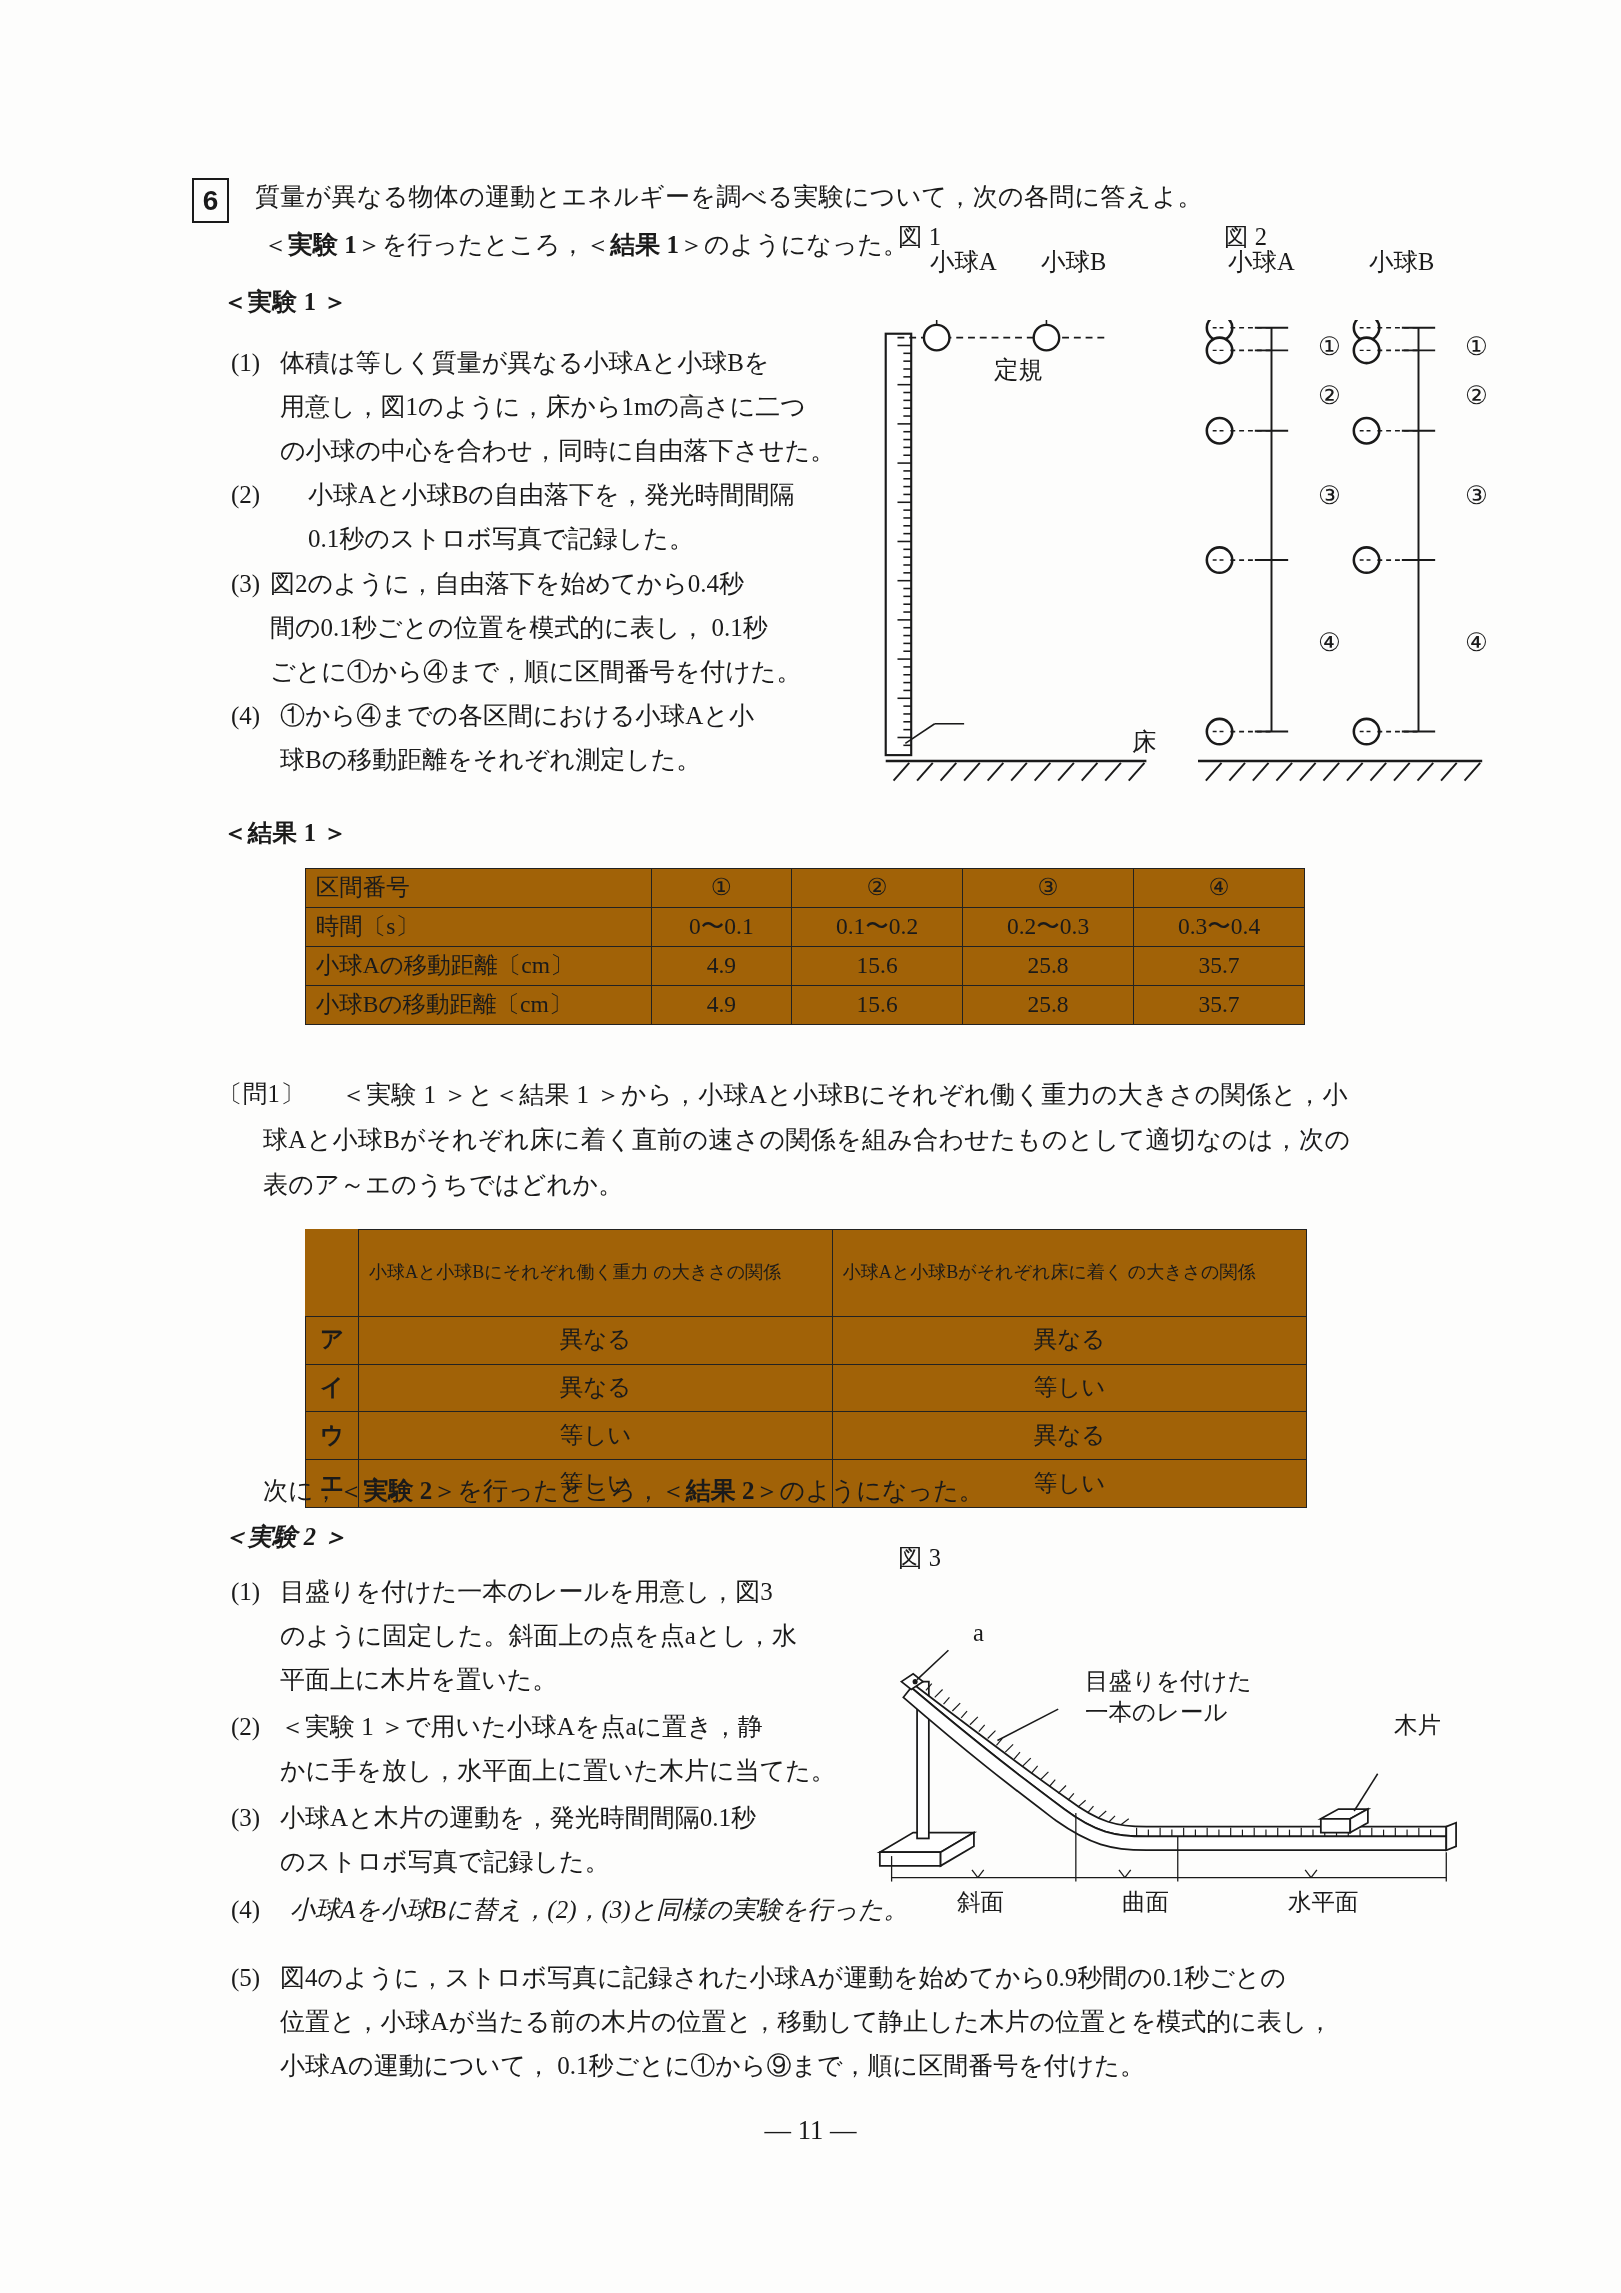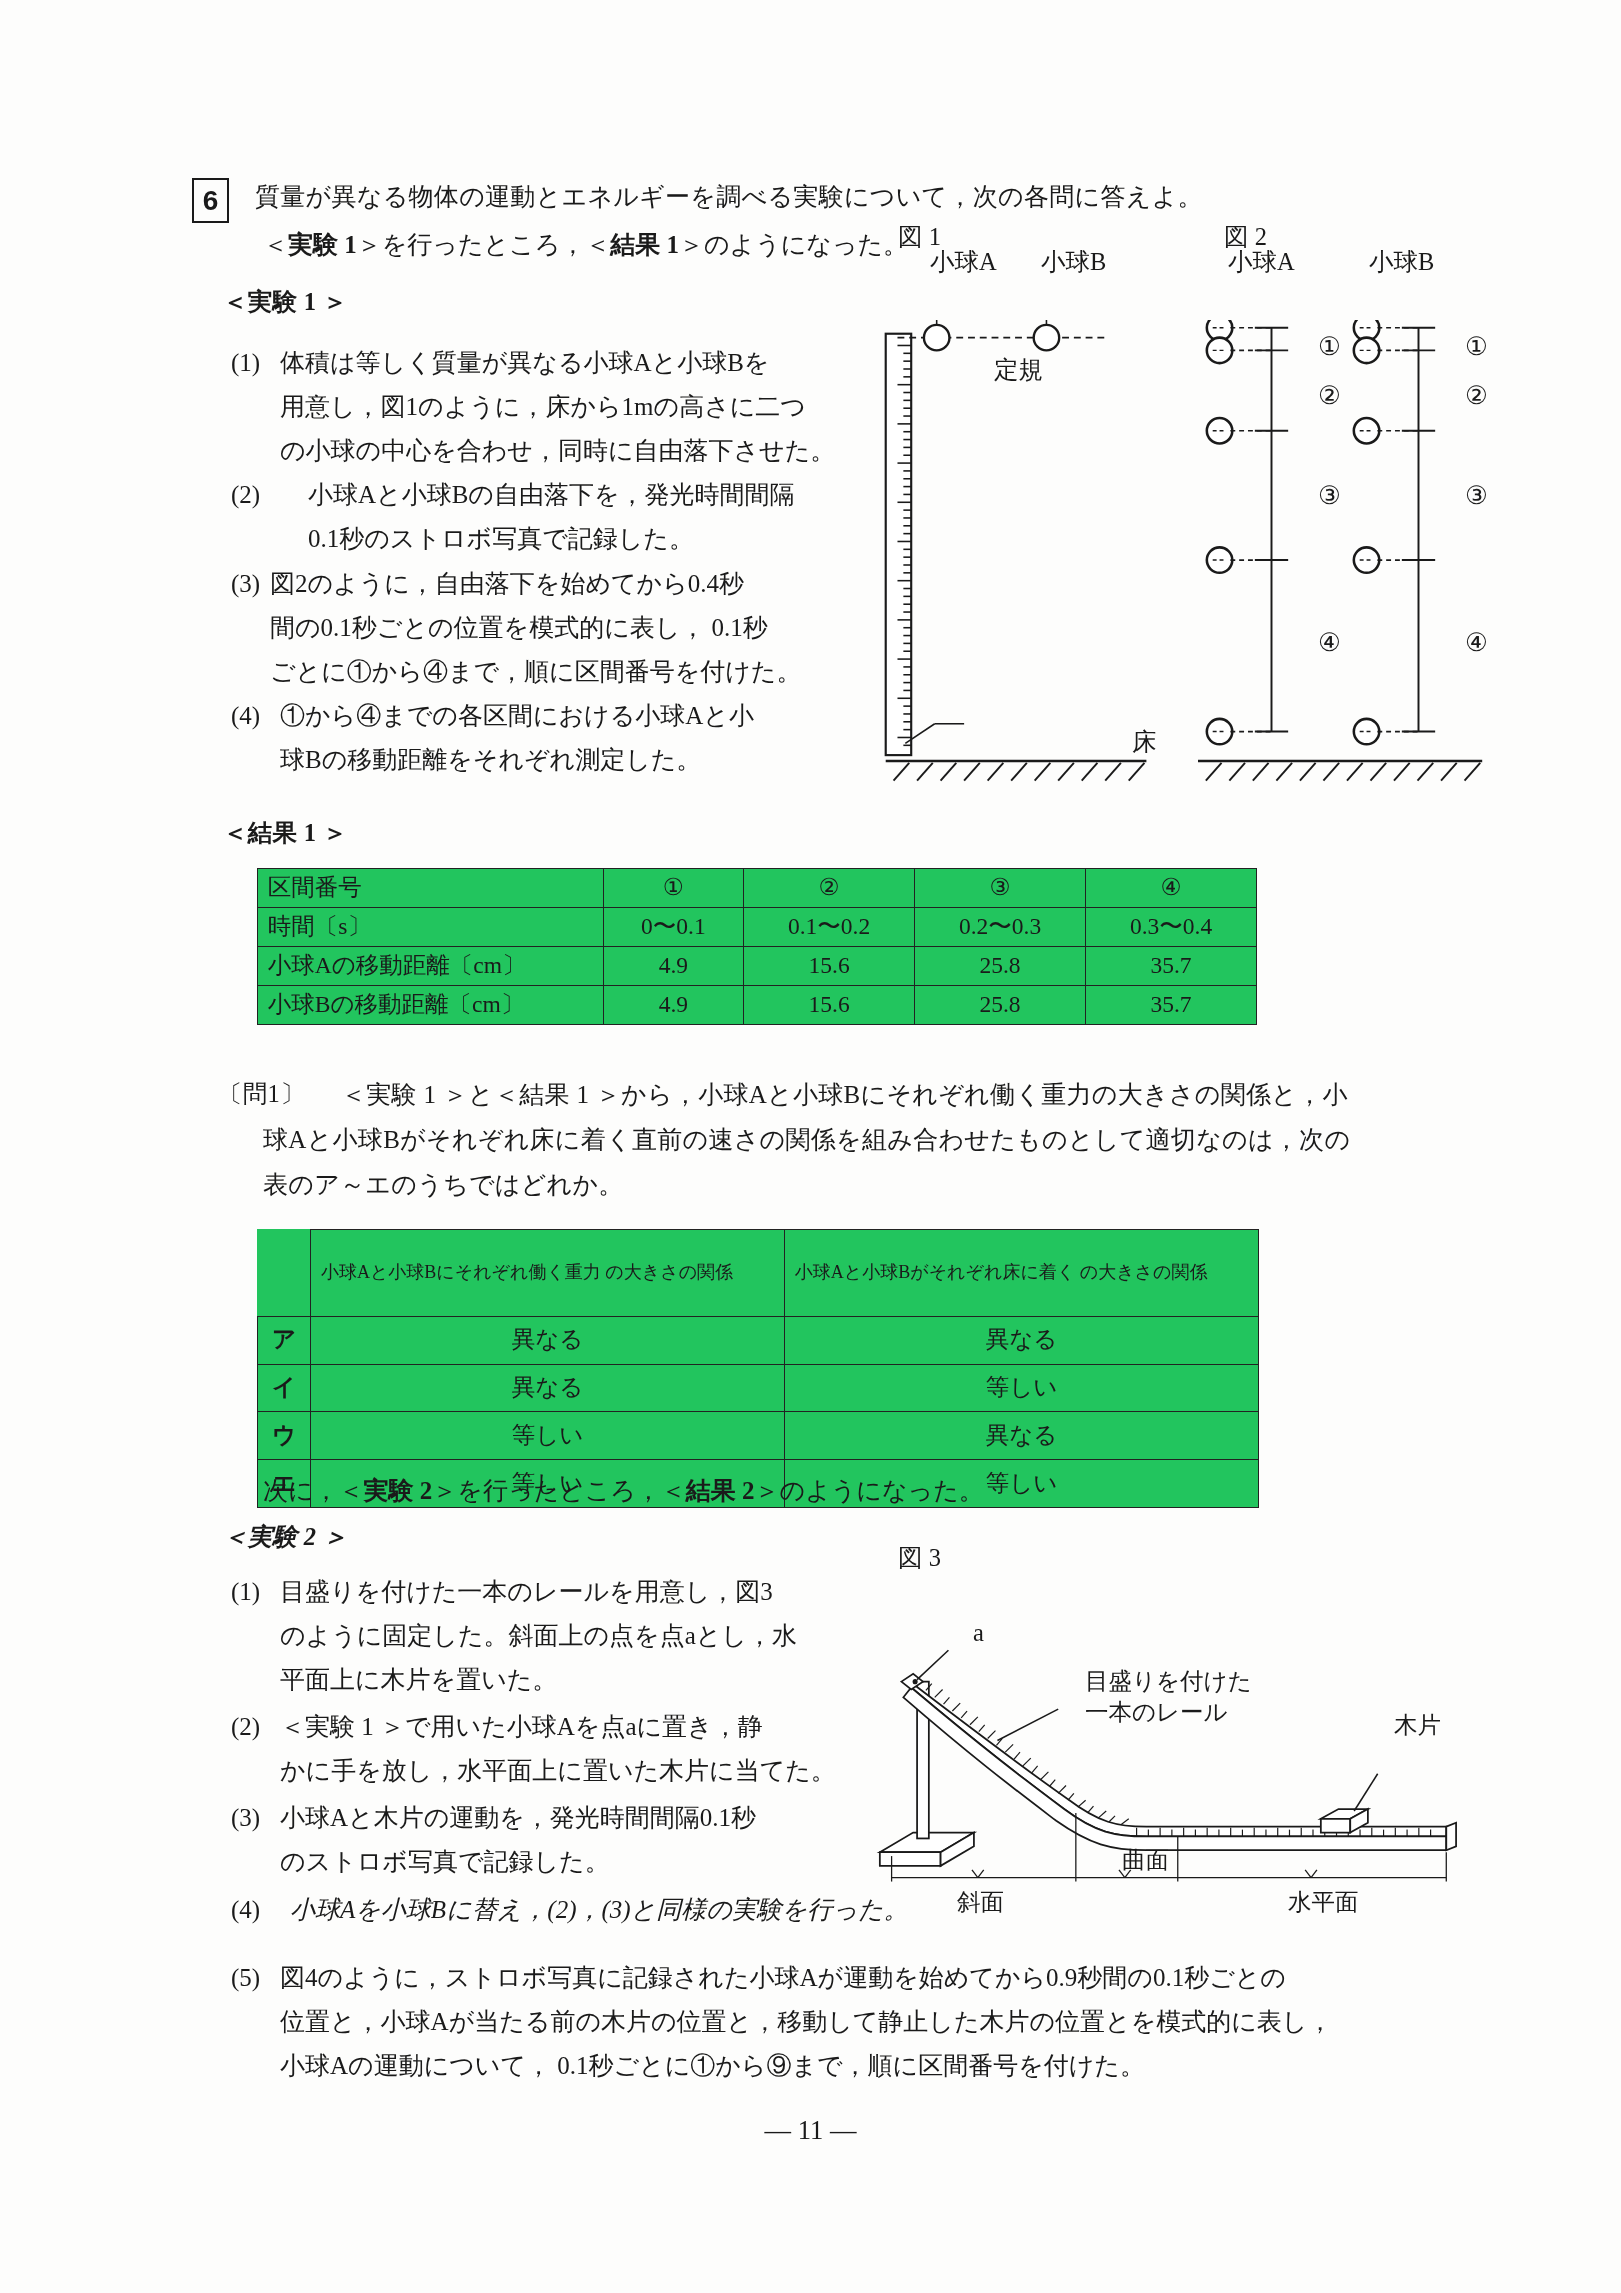--- a/index.html
+++ b/index.html
@@ -58,21 +58,22 @@
     position: absolute;
     font-size: 25px;
     line-height: 44px;
   }
 
   
   table {
     position: absolute;
     border-collapse: collapse;
     font-size: 23.5px;
-    background: #22c55e;
+    background: #a16207;
+    margin-left: 48px;
   }
   table td, table th {
     border: 1.6px solid #222;
     padding: 2.9px 7.8px;
     font-weight: normal;
     text-align: center;
     vertical-align: middle;
     line-height: 1.25;
   }
   .tbl-result { left: 257px; top: 868px; width: 1000px; }
@@ -552,19 +553,19 @@
           <line x1="448" y1="318" x2="454" y2="310"></line>
       </g>
     </svg>
   </div>
   <div class="fig-label" style="left:874px; top:1541px;">図 3</div>
   <div class="fig-label" style="left:949px; top:1619px; font-size:24.5px;">a</div>
   <div class="fig-label" style="left:1061px; top:1666px; font-size:23.5px; line-height:31px; white-space:pre;">目盛りを付けた
 一本のレール</div>
   <div class="fig-label" style="left:1370px; top:1709px; font-size:23.5px;">木片</div>
   <div class="fig-label" style="left:933px; top:1886px; font-size:23.5px;">斜面</div>
-  <div class="fig-label" style="left:1098px; top:1844px; font-size:23.5px;">曲面</div>
+  <div class="fig-label" style="left:1098px; top:1886px; font-size:23.5px;">曲面</div>
   <div class="fig-label" style="left:1264px; top:1886px; font-size:23.5px;">水平面</div>
 
   <div class="footer">— 11 —</div>
 
 </div>
 
 
 </body></html>

